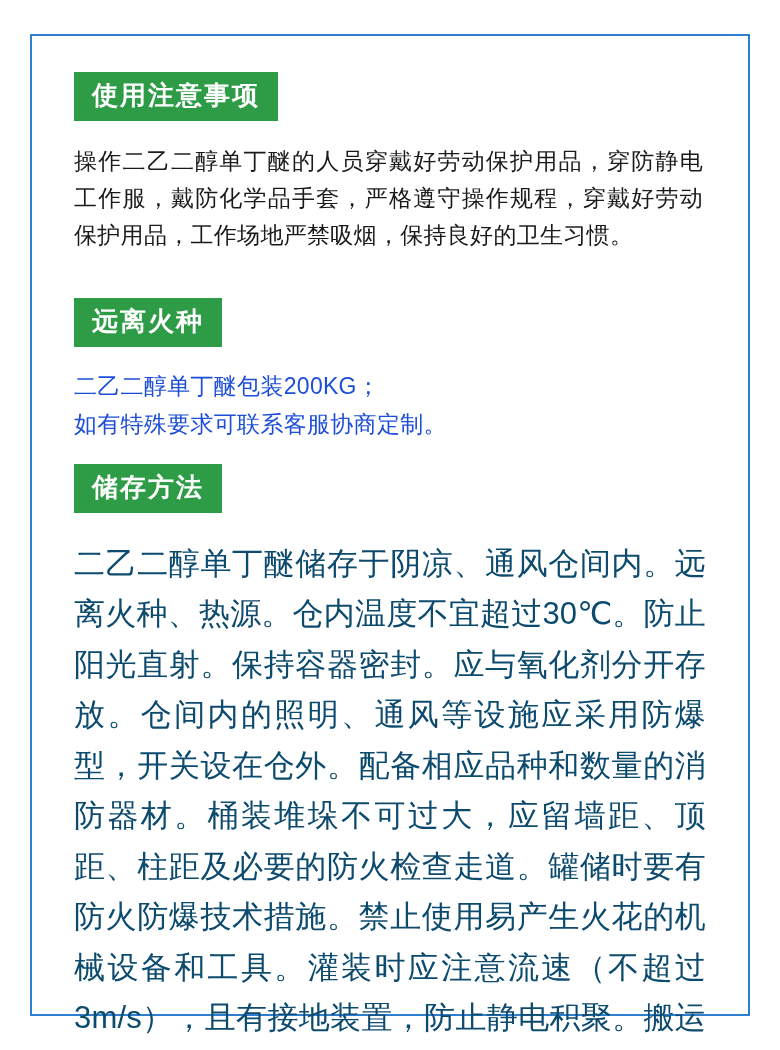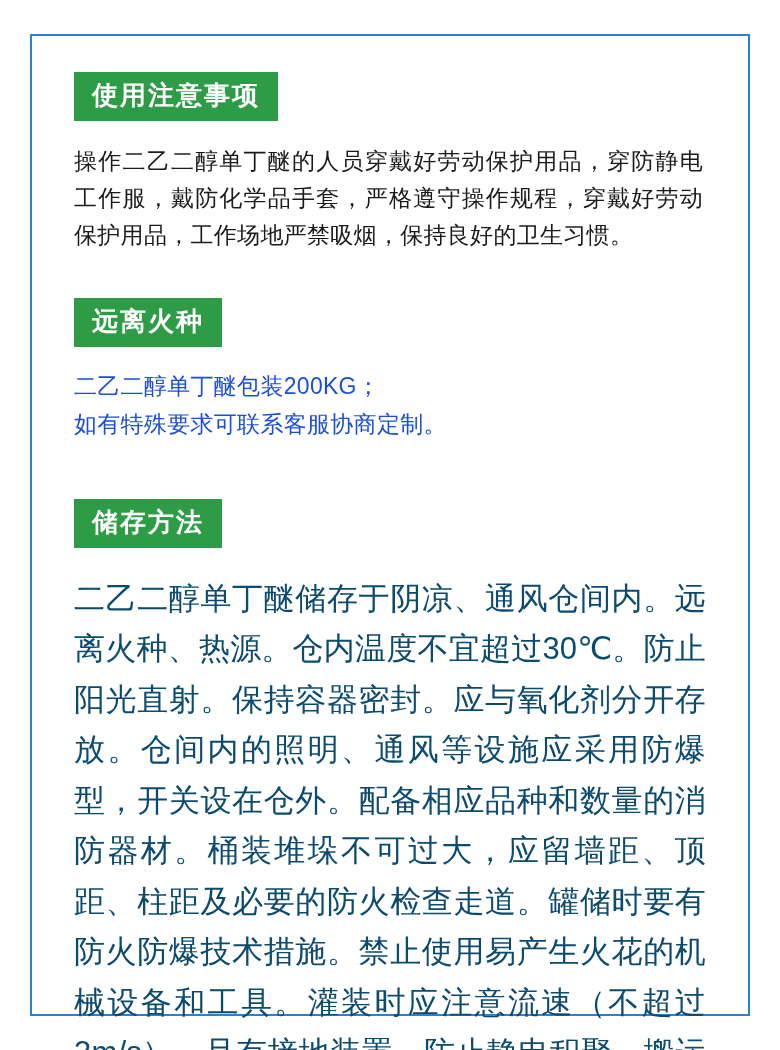--- a/index.html
+++ b/index.html
@@ -65,21 +65,21 @@
   }
   .storage-text {
     font-size: 31px;
     line-height: 1.63;
     color: #0c4a6e;
     margin: 0;
     text-align: justify;
     letter-spacing: 0.2px;
   }
   .sec-usage .body-text { margin-bottom: 34px; }
-  .sec-storage .heading { margin-bottom: 26px; margin-top: 35px; }
+  .sec-storage .heading { margin-bottom: 26px; }
 </style>
 </head>
 <body>
 
 <div class="page">
   <div class="frame">
 
     <div class="section sec-usage">
       <div class="heading">使用注意事项</div>
       <p class="body-text">操作二乙二醇单丁醚的人员穿戴好劳动保护用品，穿防静电工作服，戴防化学品手套，严格遵守操作规程，穿戴好劳动保护用品，工作场地严禁吸烟，保持良好的卫生习惯。</p>

